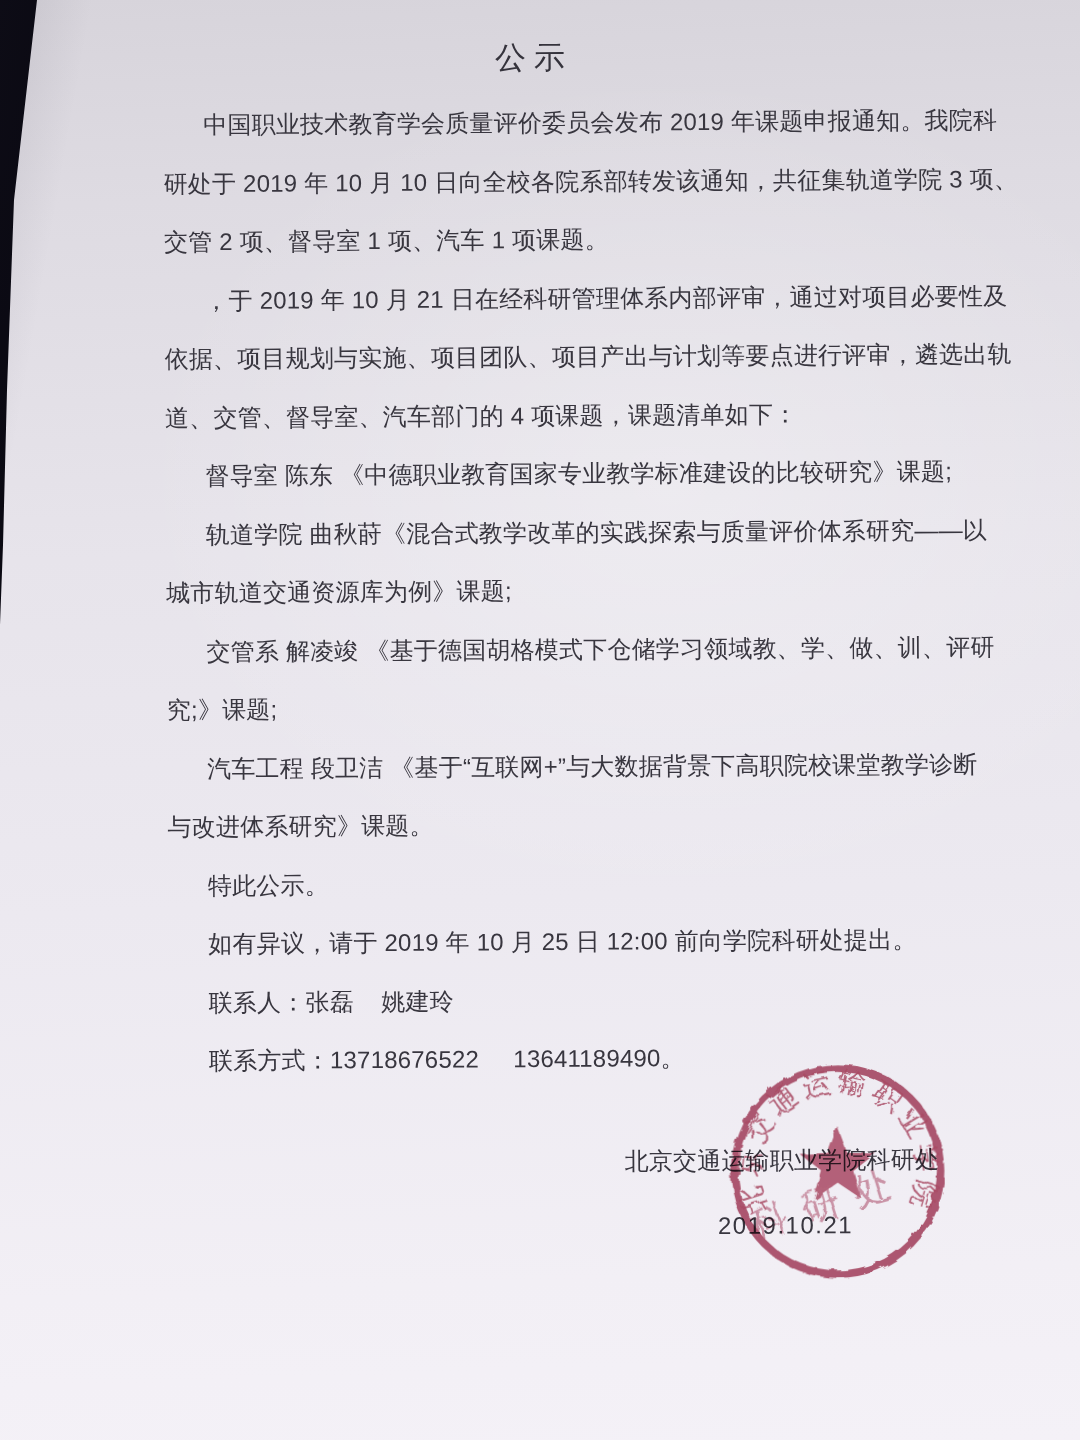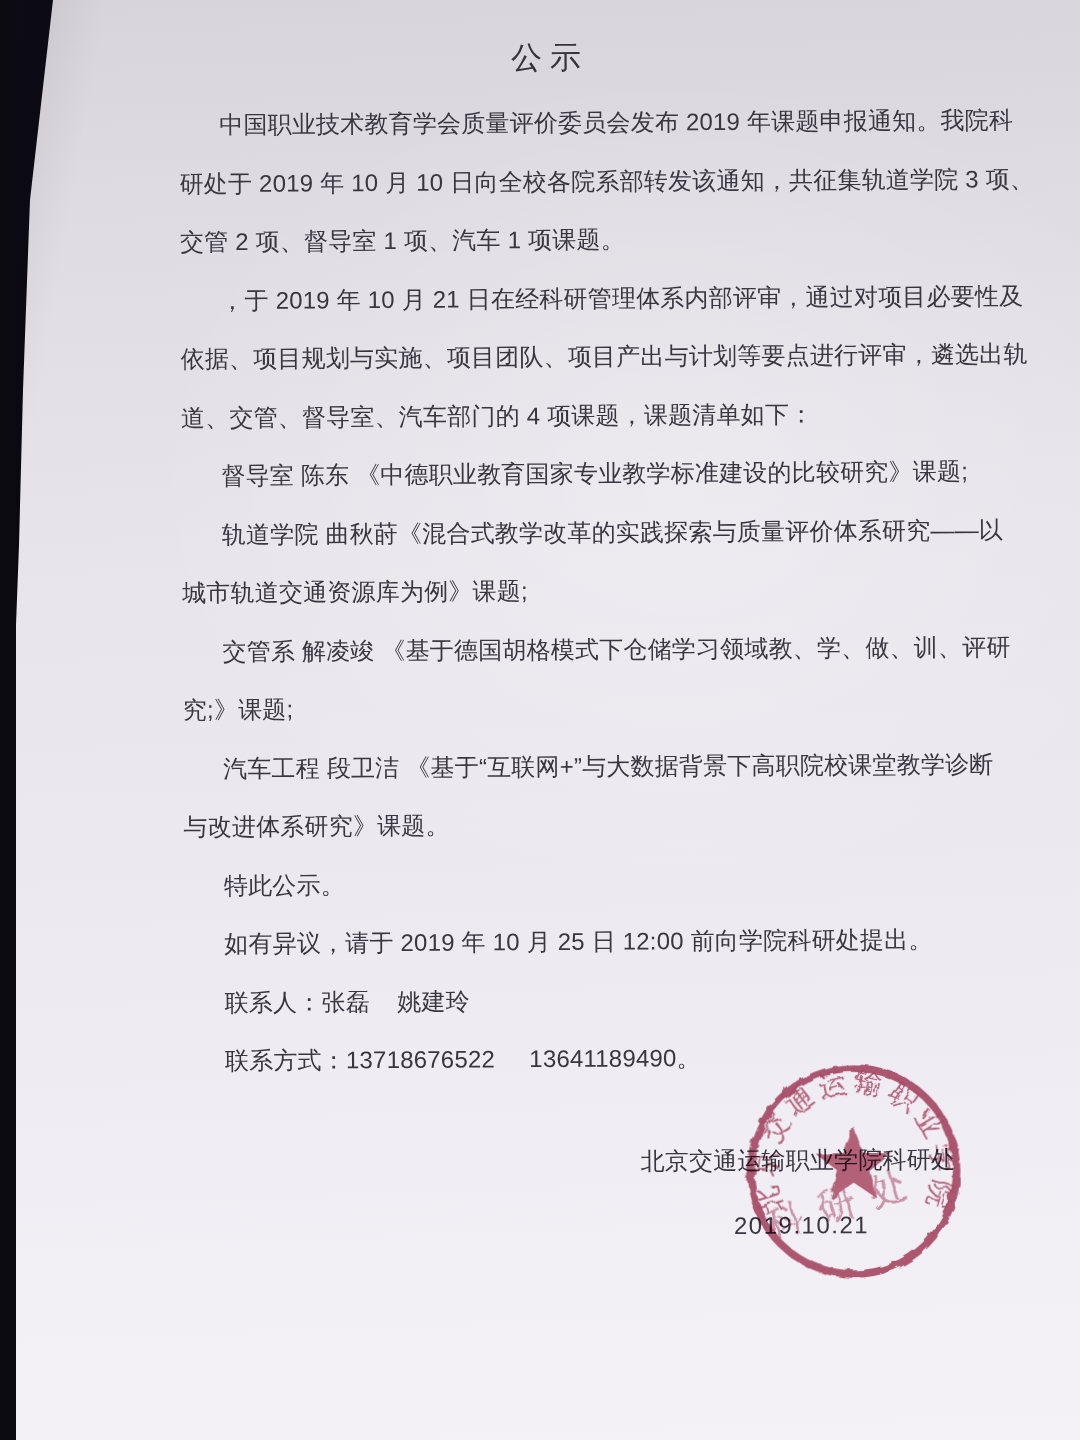--- a/index.html
+++ b/index.html
@@ -1,21 +1,21 @@
 <!DOCTYPE html>
 <html><head>
 <meta charset="utf-8">
 <style>
   html,body{margin:0;padding:0;}
   body{
     width:1080px;height:1440px;overflow:hidden;position:relative;
     background:#0c0b12;
     font-family:"Liberation Sans","DejaVu Sans",sans-serif;
   }
-  .photo{position:absolute;inset:0;margin-left:16px;}
+  .photo{position:absolute;inset:0;}
   
   .paper{
     position:absolute;inset:0;
     background:linear-gradient(178deg,#d7d4db 0%,#dedbe2 14%,#e7e4eb 38%,#ece9f0 62%,#f2eff5 88%,#f4f1f7 100%);
   }
   .paper-shading{
     position:absolute;inset:0;pointer-events:none;
     background:
       radial-gradient(900px 700px at 62% 34%, rgba(255,255,255,0.28), rgba(255,255,255,0) 60%),
       linear-gradient(100deg, rgba(40,38,55,0.10) 0%, rgba(40,38,55,0) 7%);

